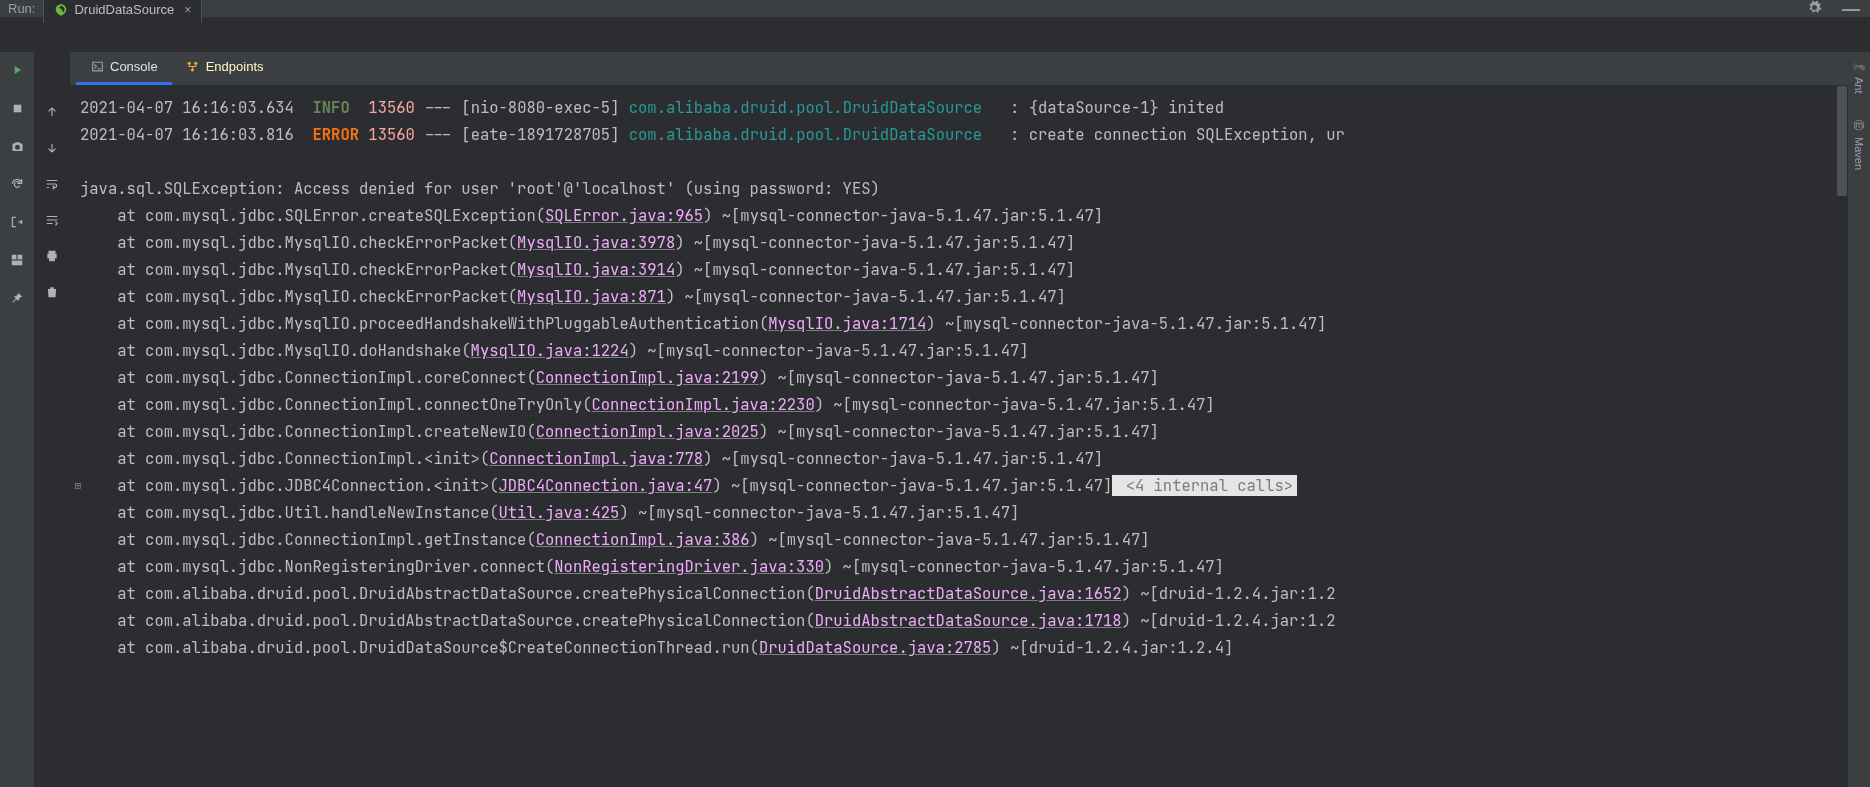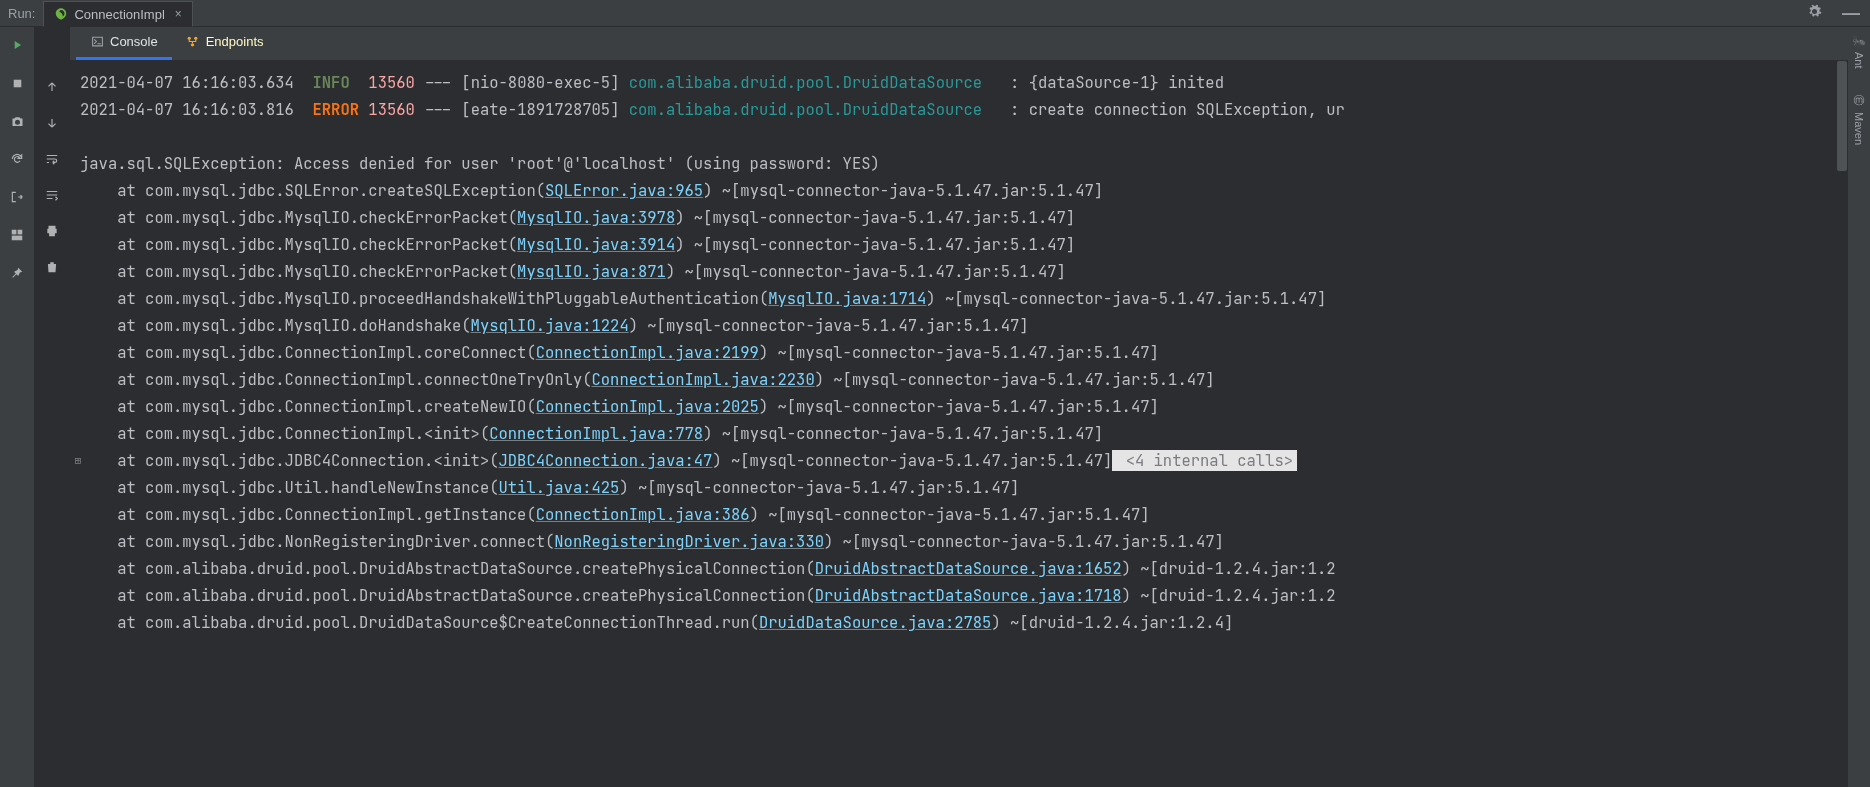--- a/index.html
+++ b/index.html
@@ -7,21 +7,21 @@
   body {
     background: #2b2d30;
     color: #bcbec4;
     font-family: "Segoe UI", Arial, sans-serif;
     font-size: 13px;
     display: flex;
     flex-direction: column;
   }
   
   .run-bar {
-    height: 27px;
+    height: 18px;
     display: flex;
     align-items: center;
     background: #3c3f41;
     border-bottom: 1px solid #2b2d30;
     padding: 0 4px 0 8px;
     gap: 8px;
     white-space: nowrap;
   }
   .run-bar .label { color: #9aa0a6; }
   .run-tab {
@@ -47,20 +47,21 @@
   .spacer { flex:1; }
   .gear, .minus { color:#9aa0a6; cursor:pointer; font-size:14px; padding:0 6px;}
   .minus { font-size:18px; font-weight:bold; line-height:1; }
 
   
   .main {
     flex:1;
     display:flex;
     min-height:0;
     position:relative;
+    margin-top:34px;
   }
   .left-gutter {
     width: 34px;
     background:#3c3f41;
     display:flex;
     flex-direction:column;
     align-items:center;
     padding-top:10px;
     gap:22px;
   }
@@ -128,21 +129,21 @@
     line-height: 27px;
     white-space: pre;
     color:#bcbec4;
     position:relative;
   }
   .console .line { display:block; padding-left:6px;}
   .info  { color:#6a8759;font-weight:bold; }
   .error { color:#f97316; font-weight:bold; }
   .pid   { color:#fca5a5; }
   .class { color:#299999; }
-  .link  { color:#7dd3fc; text-decoration:underline; text-decoration-color:#7c7e80; cursor:pointer;}
+  .link  { color:#f0abfc; text-decoration:underline; text-decoration-color:#7c7e80; cursor:pointer;}
   .dim   { color:#7a7c80; background:#e5e5e5; padding:0 4px; }
   .at    { color:#bcbec4; }
   .expand-marker {
     position:absolute;
     left:-2px;
     color:#7c7e80;
     font-size:11px;
     width:12px;
     display:inline-block;
     text-align:center;
@@ -189,21 +190,21 @@
 <body>
 
 <div class="run-bar">
   <span class="label">Run:</span>
   <div class="run-tab">
     <span class="leaf">
       <svg viewBox="0 0 24 24" width="14" height="14" fill="currentColor">
           <path d="M12 2C7 2 3 6 3 11c0 4 3 8 9 11 6-3 9-7 9-11 0-5-4-9-9-9zm0 3c3 0 6 2 6 6 0 2-1 4-3 5 0-4-2-7-6-8 1-2 2-3 3-3z"></path>
         </svg>
     </span>
-    <span>ConnectionImpl</span>
+    <span>DruidDataSource</span>
     <span class="close">×</span>
   </div>
   <div class="spacer"></div>
   <span class="gear">
     <svg viewBox="0 0 24 24" width="15" height="15" fill="currentColor">
         <path d="M12 8a4 4 0 100 8 4 4 0 000-8zm9 4l2 1-1 3-2-1a8 8 0 01-2 2l1 2-3 1-1-2a8 8 0 01-3 0l-1 2-3-1 1-2a8 8 0 01-2-2l-2 1-1-3 2-1a8 8 0 010-3l-2-1 1-3 2 1a8 8 0 012-2L7 2l3-1 1 2a8 8 0 013 0l1-2 3 1-1 2a8 8 0 012 2l2-1 1 3-2 1a8 8 0 010 3z"></path>
       </svg>
   </span>
   <span class="minus">—</span>
 </div>

